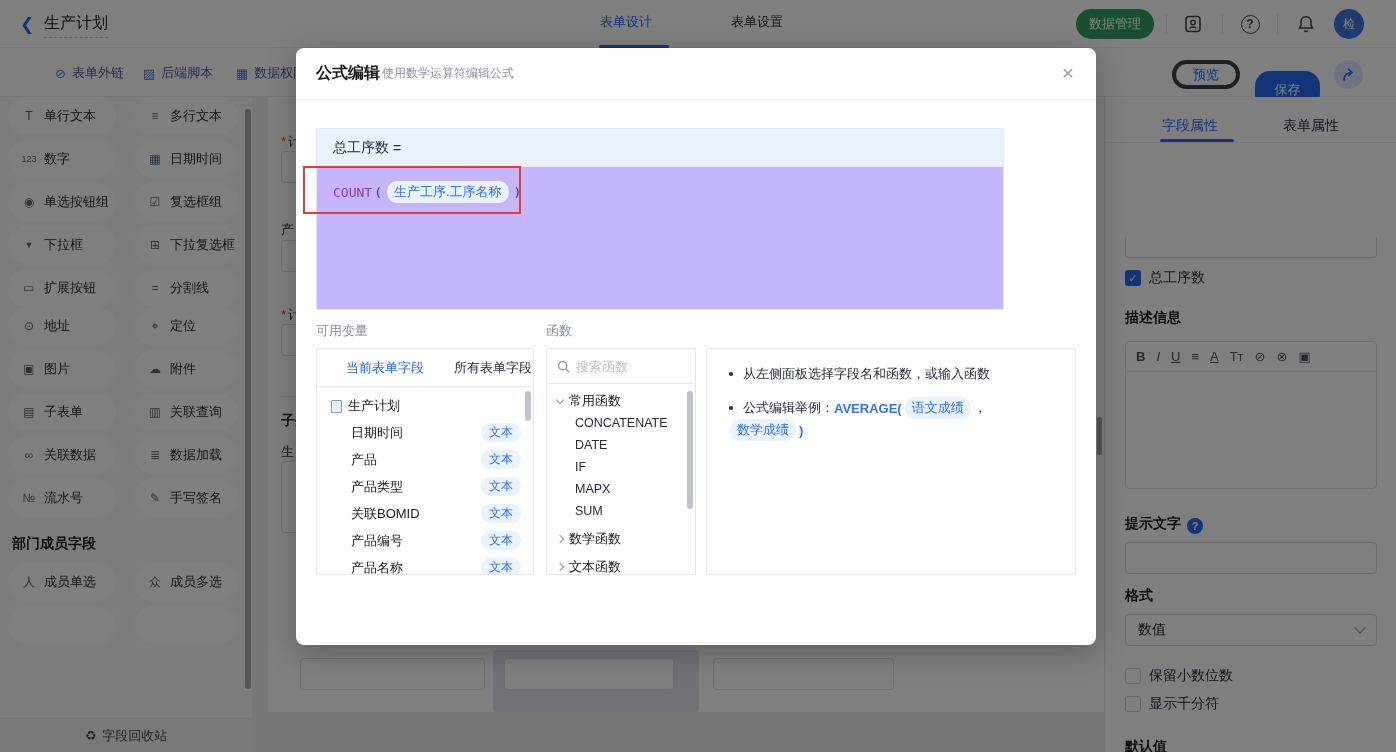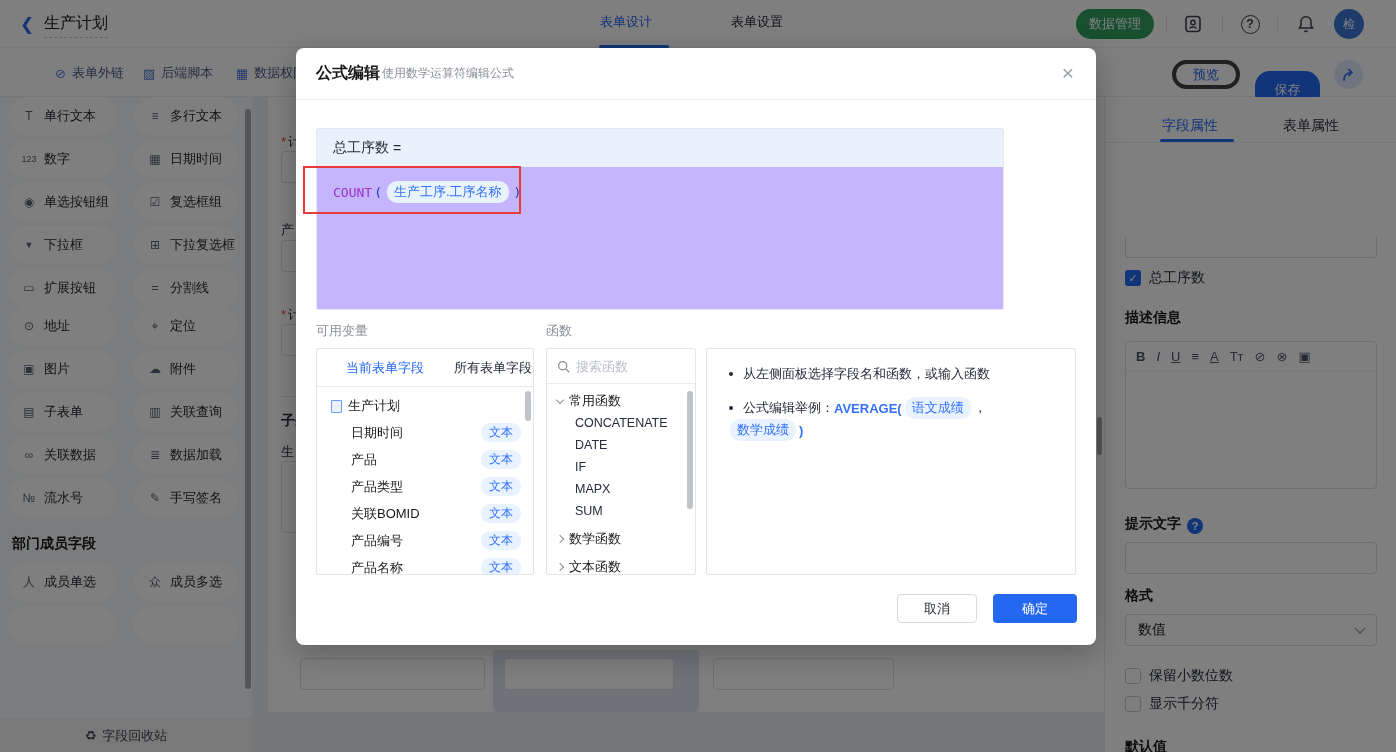--- a/index.html
+++ b/index.html
@@ -446,19 +446,15 @@
         <span class="bullet"></span>
         <span>公式编辑举例：</span>
         <span class="blue-func">AVERAGE(</span>
         <span class="chip">语文成绩</span>
         <span>，</span>
         <span class="chip">数学成绩</span>
         <span class="blue-func">)</span>
       </div>
     </div>
 
-    <div class="m-foot">
-      <button class="btn-cancel">取消</button>
-      <button class="btn-ok">确定</button>
-    </div>
   </div>
 
 </div>
 
 </body></html>

